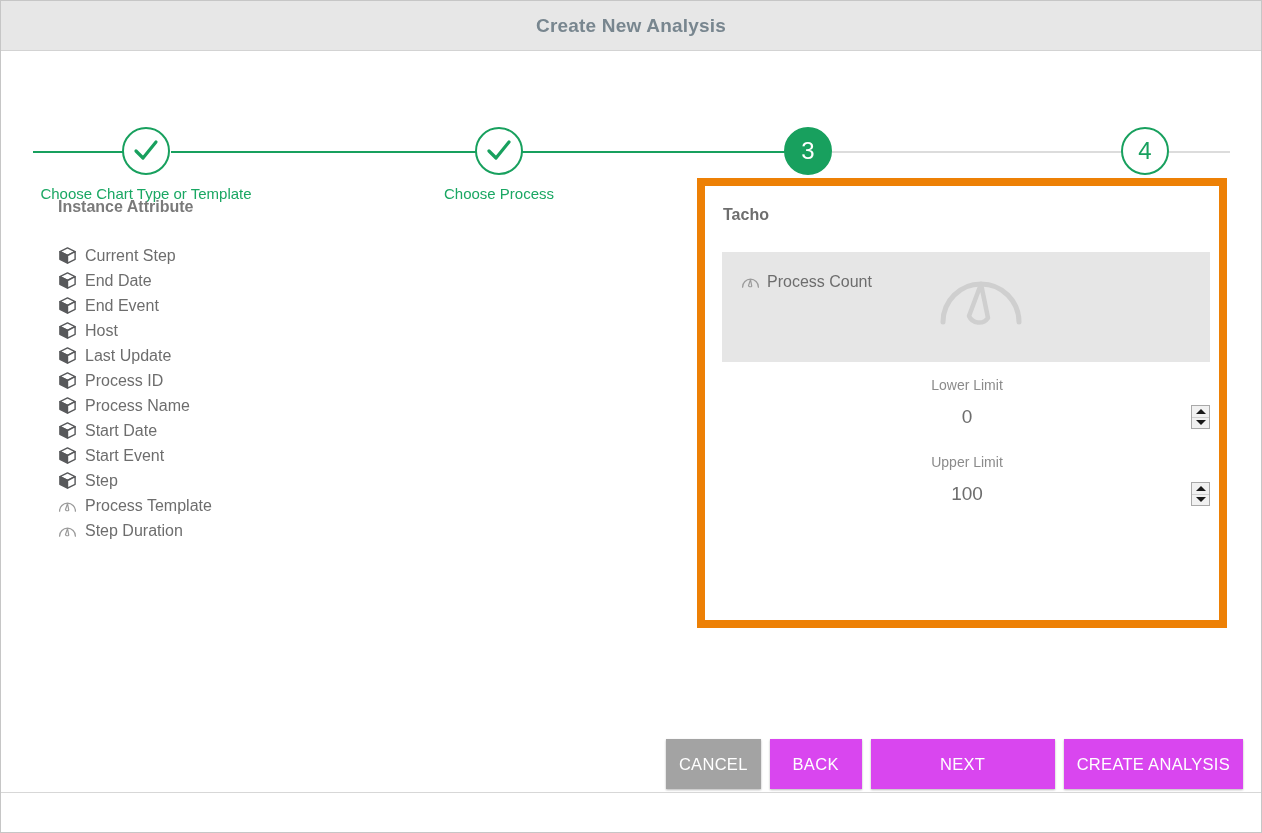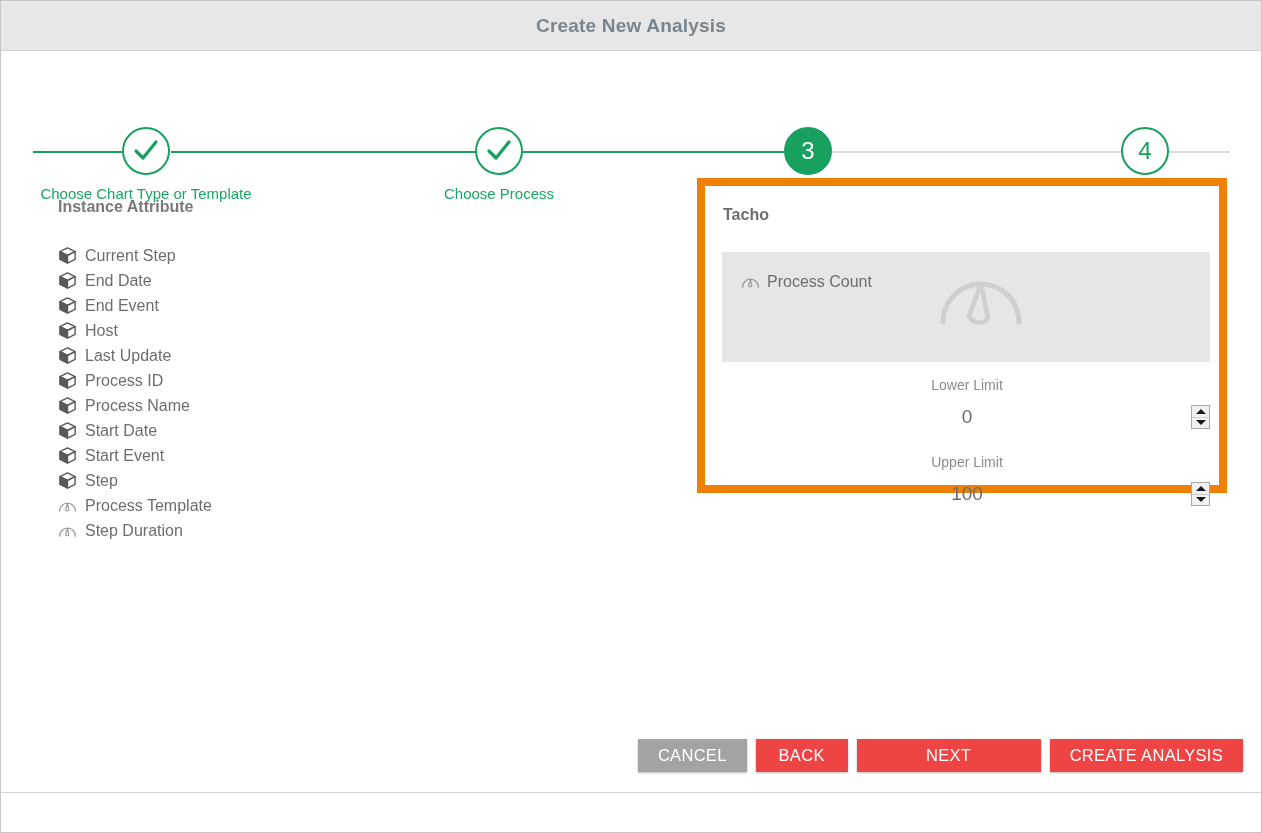--- a/index.html
+++ b/index.html
@@ -144,21 +144,21 @@
     line-height: 1;
     text-align: center;
   }
 
   
   .right-pane {
     position: absolute;
     left: 696px;
     top: 177px;
     width: 530px;
-    height: 315px;
+    height: 450px;
     box-sizing: border-box;
     background: #ffffff;
     border: 8px solid #ed8005;
   }
   .rp-title {
     position: absolute;
     left: 18px;
     top: 20px;
     font-size: 16px;
     font-weight: bold;
@@ -265,33 +265,33 @@
     background: #d7d7d7;
   }
   .btn-row {
     position: absolute;
     right: 18px;
     top: 7px;
     display: flex;
     gap: 9px;
   }
   .btn {
-    height: 33px;
+    height: 50px;
     min-width: 70px;
-    padding: 0 20px;
+    padding: 0 13px;
     border: none;
     color: #ffffff;
     font-family: "Liberation Sans", sans-serif;
     font-size: 16.5px;
     letter-spacing: .3px;
     cursor: pointer;
     box-shadow: 0 1px 2px rgba(0,0,0,.28);
   }
   .btn.cancel { background: #a3a3a3; }
-  .btn.primary { background: #ef4444; }
+  .btn.primary { background: #d946ef; }
   .btn.next { min-width: 184px; }
   .btn.back { min-width: 92px; }
 </style>
 </head>
 <body>
 
 <div class="window">
 
   <div class="titlebar">
     <div class="titlebar-text">Create New Analysis</div>

